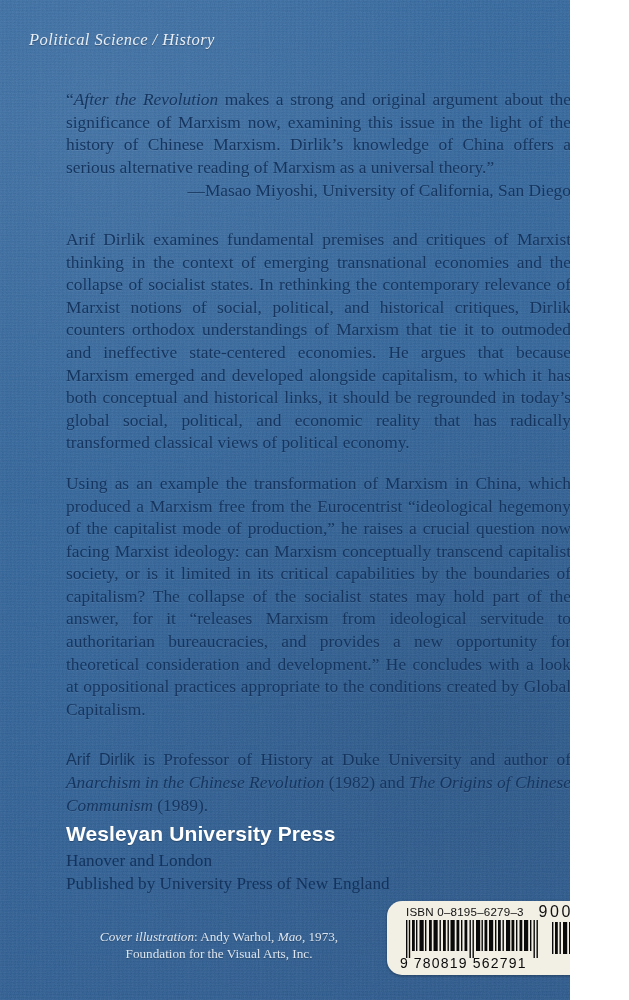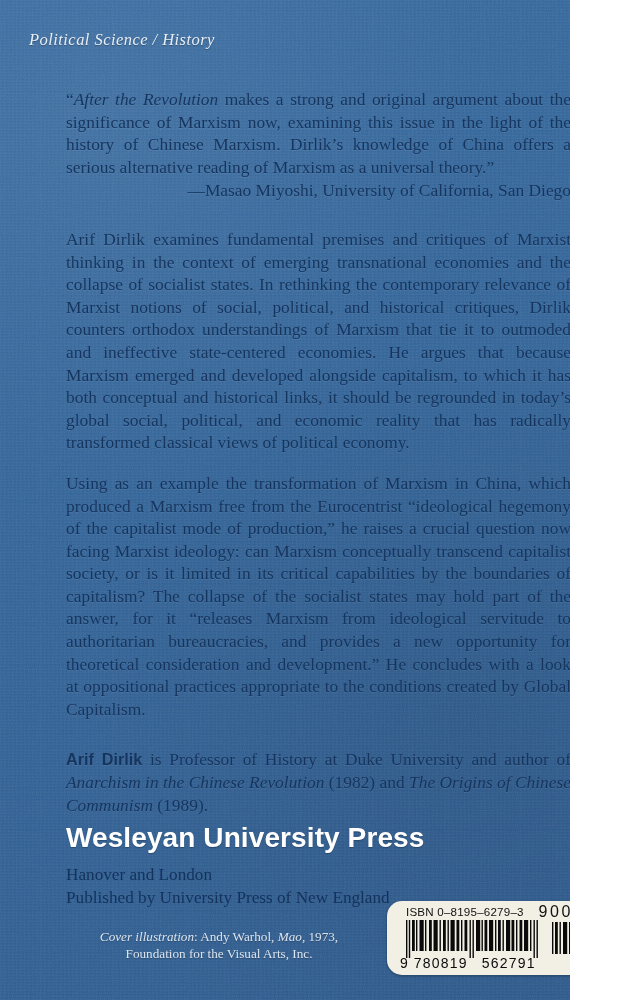--- a/index.html
+++ b/index.html
@@ -77,42 +77,42 @@
 
   .attrib {
     display: block;
     text-align: right;
     margin-top: 1px;
   }
 
   .italic { font-style: italic; }
   .bold-sans {
     font-family: "Liberation Sans", sans-serif;
-    font-weight: bold;
+    font-weight: normal;
     font-size: 16.2px;
   }
 
   p.bio {
     margin-top: 28px;
     margin-bottom: 0;
   }
 
   .publisher-block {
     position: absolute;
     left: 66px;
     top: 822px;
     width: 430px;
   }
   .press-name {
     color: #ffffff;
     font-family: "Liberation Sans", sans-serif;
     font-weight: bold;
-    font-size: 28px;
+    font-size: 21px;
     letter-spacing: 0.1px;
-    margin-bottom: 10px;
+    margin-bottom: 4px;
     text-shadow: 0 1px 1px rgba(0,0,0,0.25);
   }
   .press-line {
     color: #13325c;
     font-family: "Liberation Serif", serif;
     font-size: 17.2px;
     line-height: 22.5px;
   }
 
   .credit-block {
@@ -182,21 +182,21 @@
     top: 54px;
     width: 148px;
     font-family: "Liberation Sans", sans-serif;
     font-size: 14px;
     color: #0b0b0b;
     display: flex;
     justify-content: flex-start;
     align-items: baseline;
   }
   .ean-lead { margin-right: 6px; letter-spacing: 0px; }
-  .ean-left { letter-spacing: 1.2px; margin-right: 14px; }
+  .ean-left { letter-spacing: 1.2px; margin-right: 5px; }
   .ean-right { letter-spacing: 1.2px; }
 </style>
 </head>
 <body>
 
 <div id="cover">
 
   <div id="grain"></div>
 
   <div class="category">Political Science / History</div>

